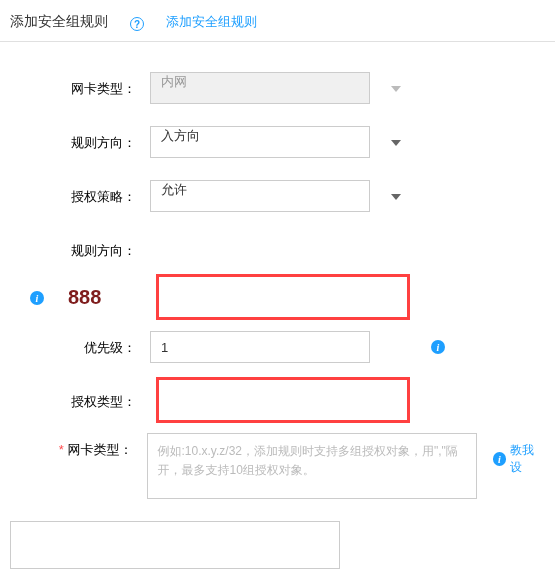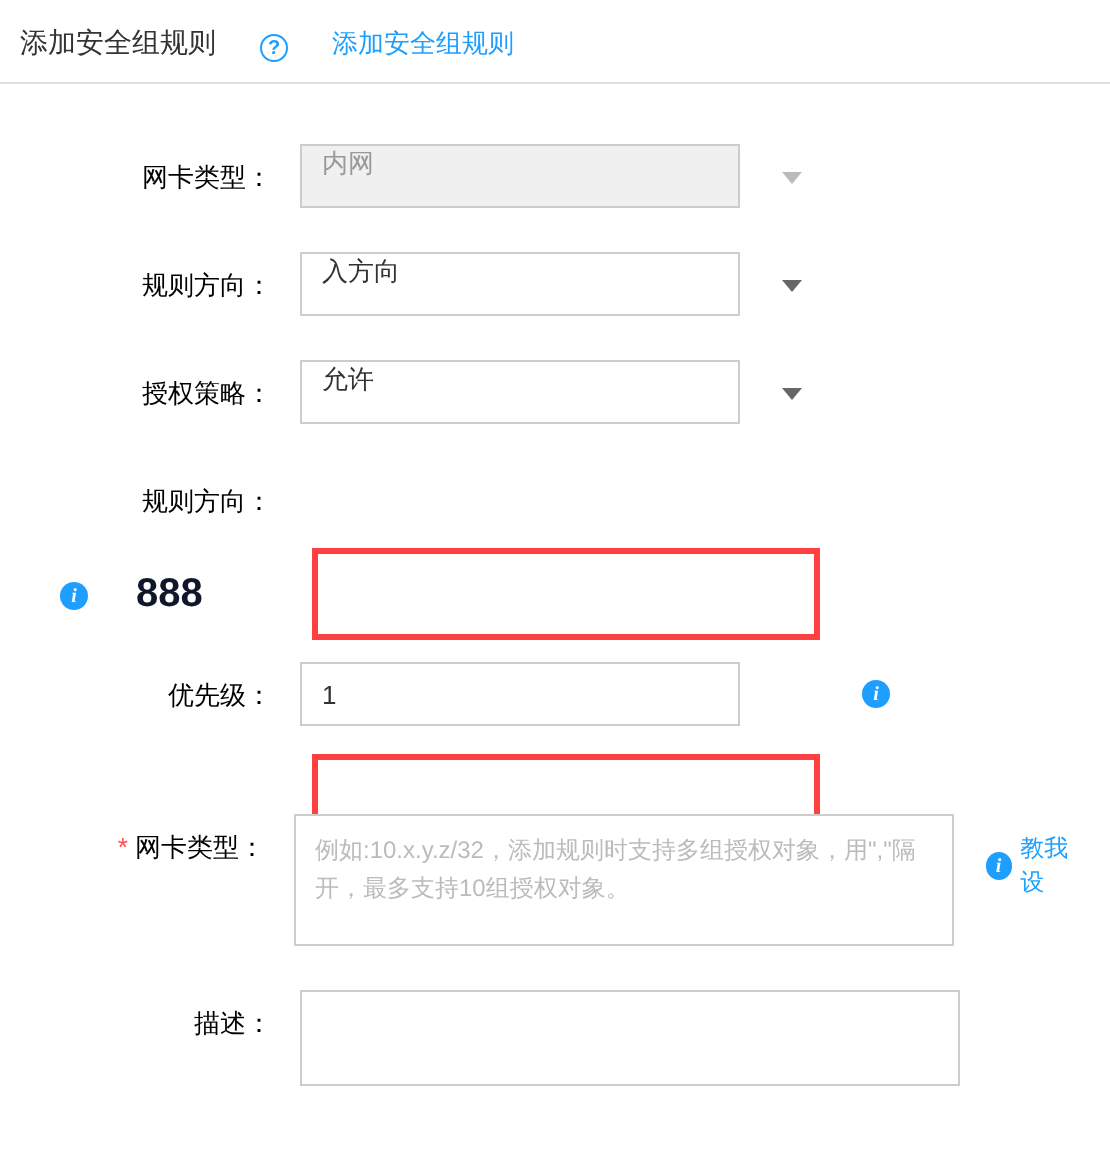--- a/index.html
+++ b/index.html
@@ -14,21 +14,21 @@
 .req::before{content:"* ";color:#ff4d4f}
 .field{width:261px;position:relative}
 .select,.input,.textarea{width:220px;height:32px;border:1px solid #ccc;padding:0 10px;font-size:13px;background:#fff;color:#333;font-family:inherit}
 .select.disabled{background:#f0f0f0;color:#999}
 .select{appearance:none;-webkit-appearance:none;padding-right:28px}
 .caret{position:absolute;right:10px;top:14px;width:0;height:0;border-left:5px solid transparent;border-right:5px solid transparent;border-top:6px solid #666;pointer-events:none}
 .caret.light{border-top-color:#bbb}
 .input::placeholder{color:#bbb}
 .info-icon{width:14px;height:14px;background:#1e9fff;color:#fff;border-radius:50%;font-size:10px;font-weight:bold;display:inline-flex;align-items:center;justify-content:center;font-style:italic;font-family:Georgia,serif;margin-left:20px;margin-top:9px}
 .extras{display:flex;align-items:flex-start}
-.anno-red{color:#0f172a;font-size:20px;font-weight:bold;margin-left:24px;margin-top:4px}
+.anno-red{color:#7f1d1d;font-size:20px;font-weight:bold;margin-left:24px;margin-top:4px}
 .redbox1{position:absolute;left:146px;top:-8px;width:254px;height:46px;border:3px solid #ff4040;pointer-events:none}
 .redbox2{position:absolute;left:146px;top:-8px;width:254px;height:46px;border:3px solid #ff4040;pointer-events:none}
 .textarea{height:66px;padding:8px 10px;resize:none;line-height:1.5}
 .obj-ph{color:#bbb;font-size:12px;line-height:1.6}
 .link{color:#1e9fff;margin-left:16px;margin-top:9px;display:flex;align-items:center;gap:4px}
 .wrap{position:relative;min-height:583px;width:555px}
 </style>
 </head>
 <body>
 <div class="wrap">
@@ -82,38 +82,38 @@
     <div class="field">
       <input class="input" value="1" style="">
     </div>
     <div class="extras">
       <span class="info-icon">i</span>
     </div>
   </div>
 
   <div class="row">
     <div class="redbox2"></div>
+    <div class="label">授权类型：</div>
   </div>
 
   <div class="row">
     <div class="label req">网卡类型：</div>
     <div class="field" style="width:330px">
       <div class="textarea" style="width:330px">
         <div class="obj-ph">例如:10.x.y.z/32，添加规则时支持多组授权对象，用","隔</div>
         <div class="obj-ph">开，最多支持10组授权对象。</div>
       </div>
     </div>
     <div class="link">
       <span class="info-icon" style="margin:0">i</span>
       <span>教我设</span>
     </div>
   </div>
 
   <div class="row" style="margin-bottom:4px">
-    <div class="label">描述：</div>
     <div class="field" style="width:330px">
       <textarea class="textarea" style="width: 330px; height: 48px;"></textarea>
       
     </div>
   </div>
 
 </div>
 
 </div>
 

